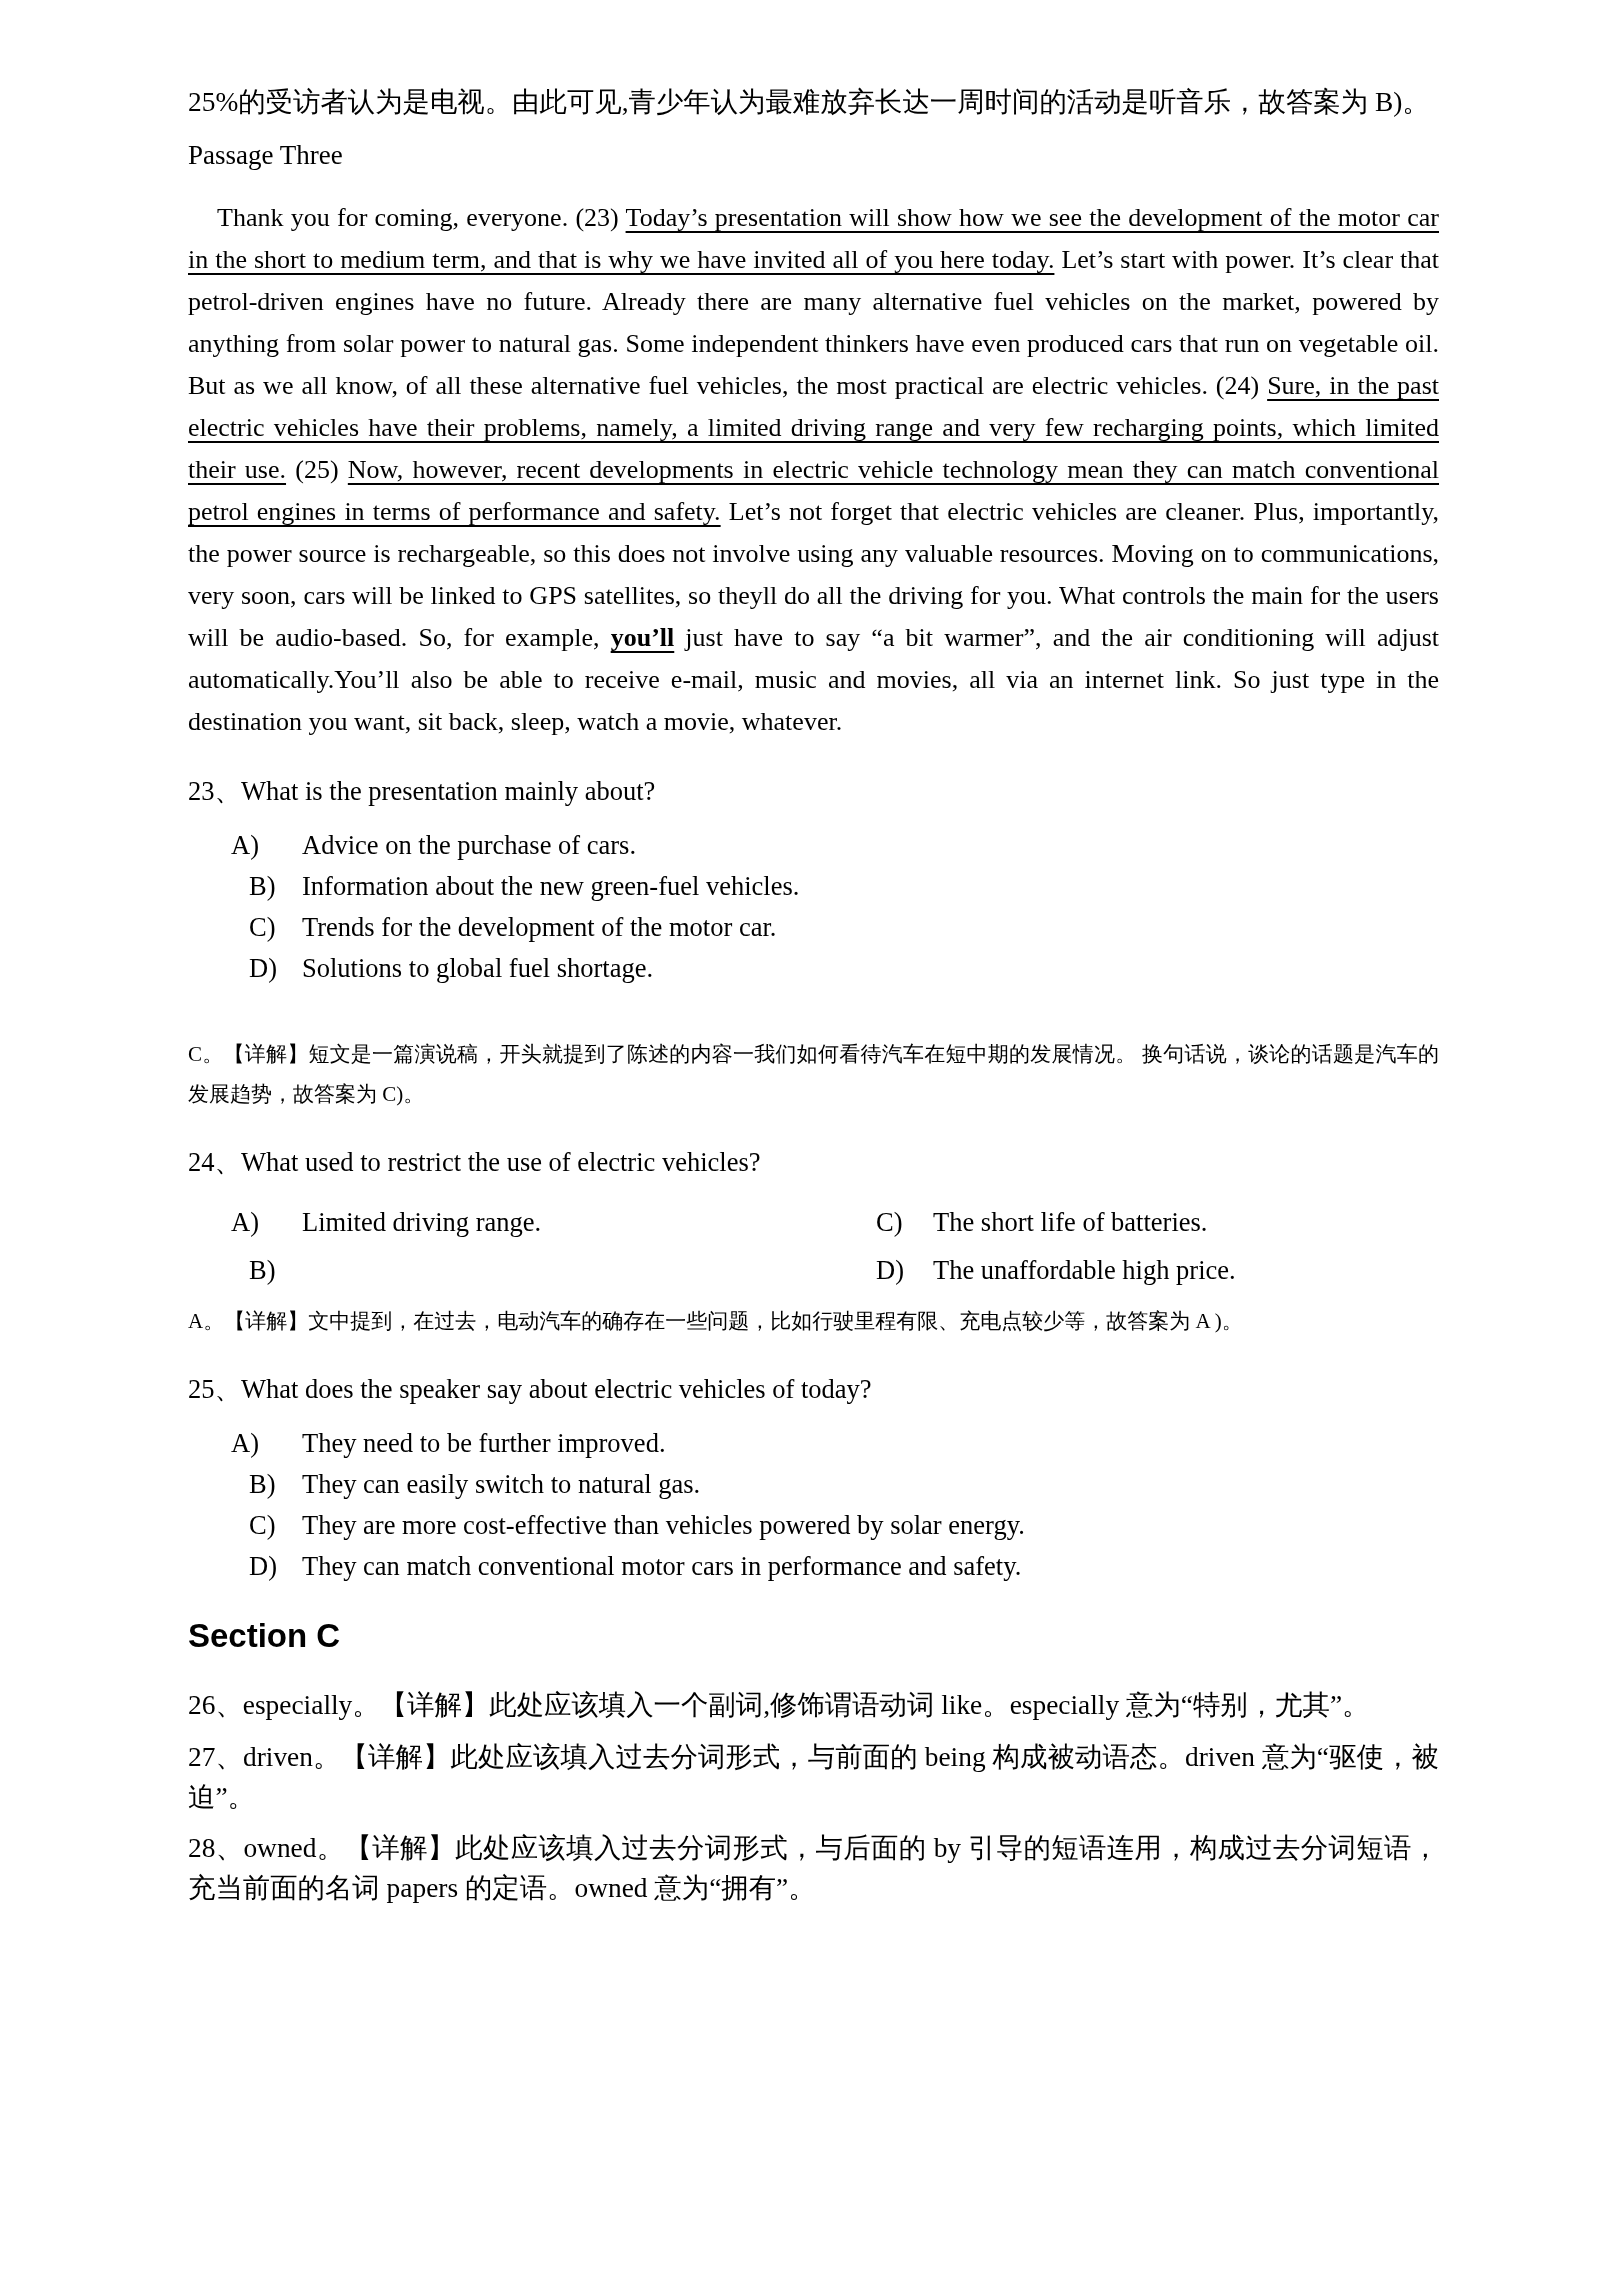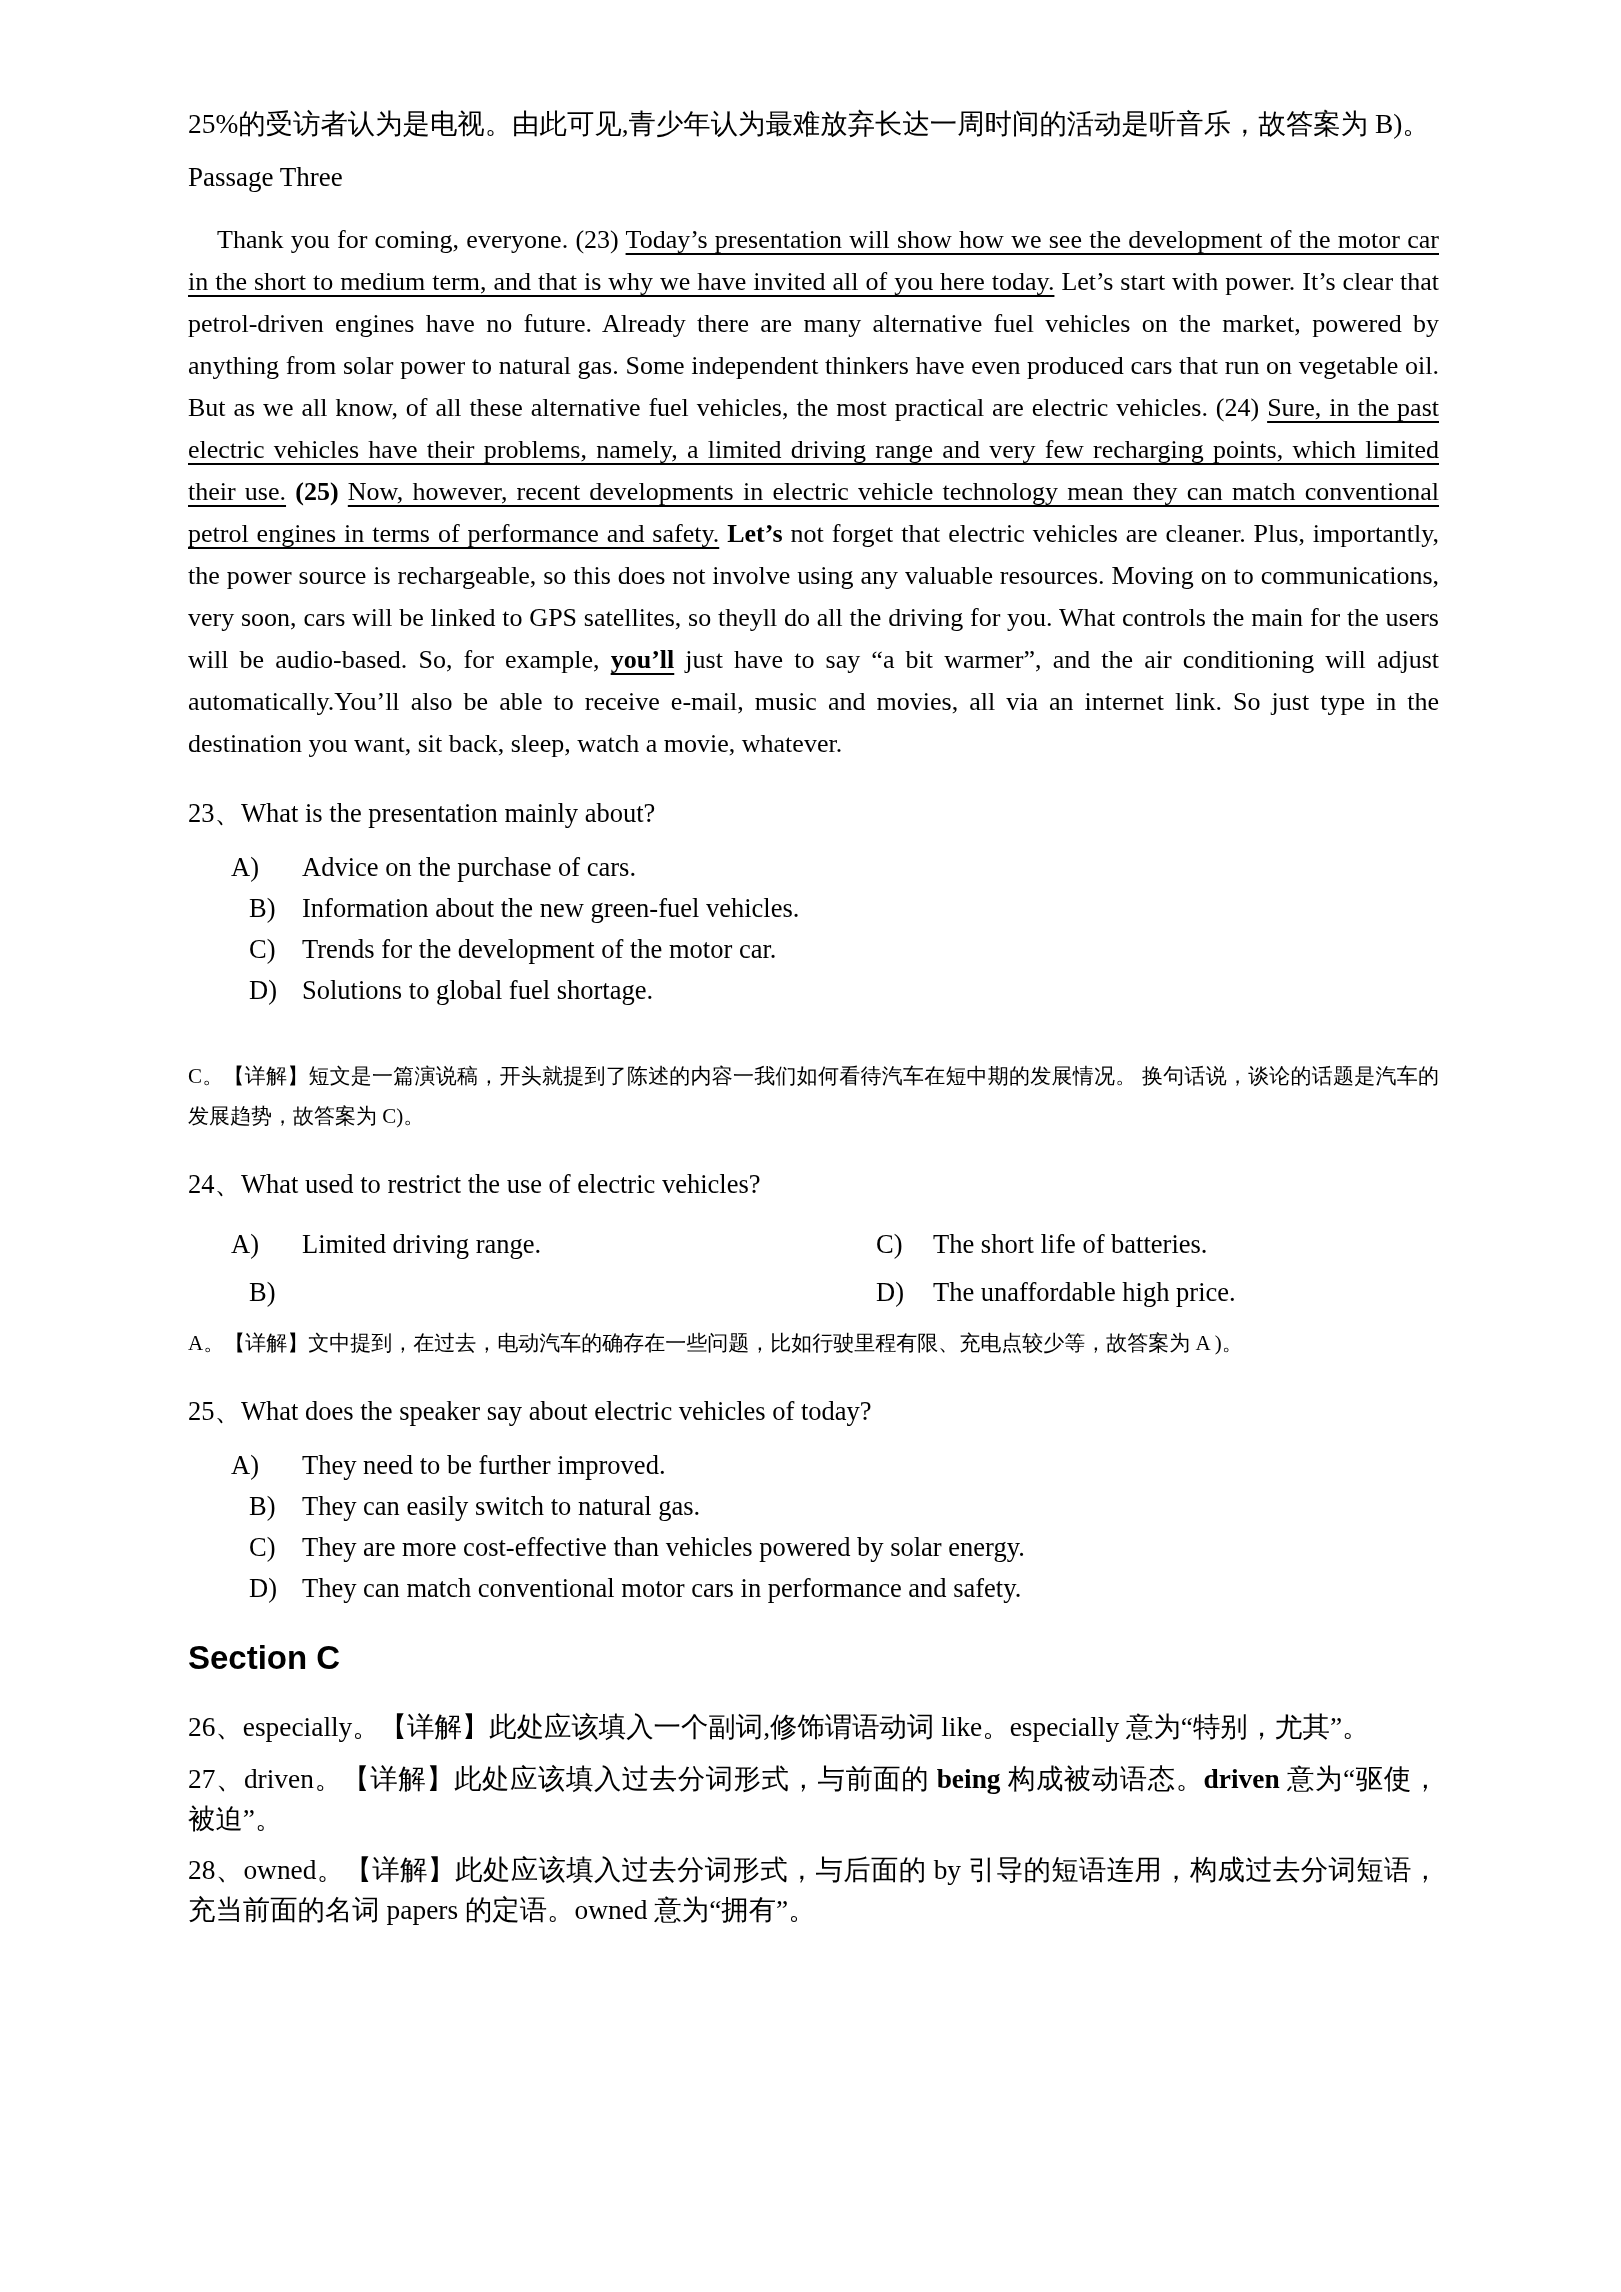--- a/index.html
+++ b/index.html
@@ -10,42 +10,42 @@
     background: #ffffff;
     color: #000000;
     font-family: "Liberation Serif", "DejaVu Serif", serif;
     overflow: hidden;
   }
   .content {
     position: absolute;
     left: 188px;
     right: 182px;
     top: 0;
-    padding-top: 106px;
+    padding-top: 84px;
   }
   p { margin: 0; }
   .line {
     font-size: 27.4px;
     line-height: 37px;
   }
   .cjk { text-align: justify; }
   .passage-label {
     font-size: 27px;
     line-height: 37px;
     margin-top: 15.7px;
   }
   .passage {
     margin-top: 23.5px;
     font-size: 26px;
     line-height: 42px;
     text-align: justify;
     text-indent: 29px;
   }
   .u  { text-decoration: underline; text-underline-offset: 4.9px; }
-  .b  { font-weight: bold; }
+  .b  { font-weight: normal; }
   .bu { font-weight: bold; text-decoration: underline; text-underline-offset: 4.9px; }
 
   .question { margin-top: 29px; }
   .q-text { font-size: 26.5px; line-height: 39px; }
   .opts { margin-top: 13.7px; }
   .opt { display: flex; font-size: 26.5px; line-height: 41px; }
   .opt .ol { flex: 0 0 auto; margin-left: 61px; width: 53px; }
   .opts .opt:first-child .ol { margin-left: 43px; width: 71px; }
   .opt .ot { flex: 1 1 auto; }
 

